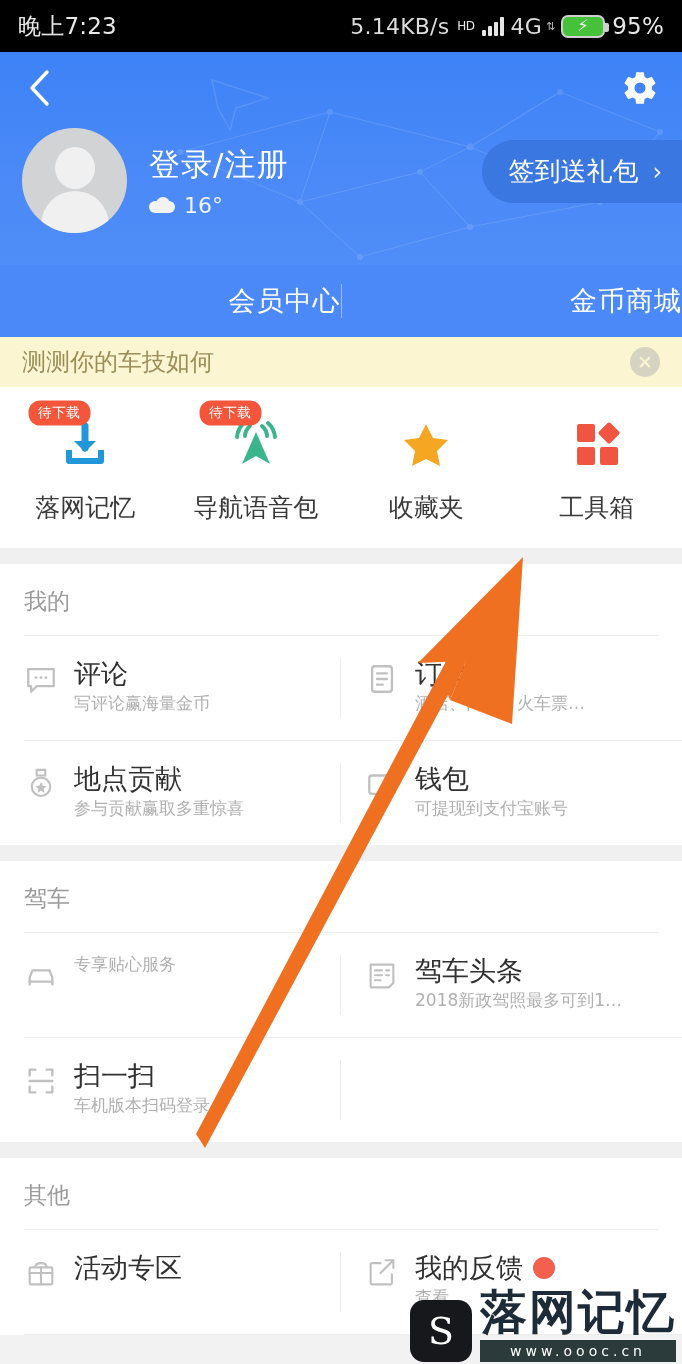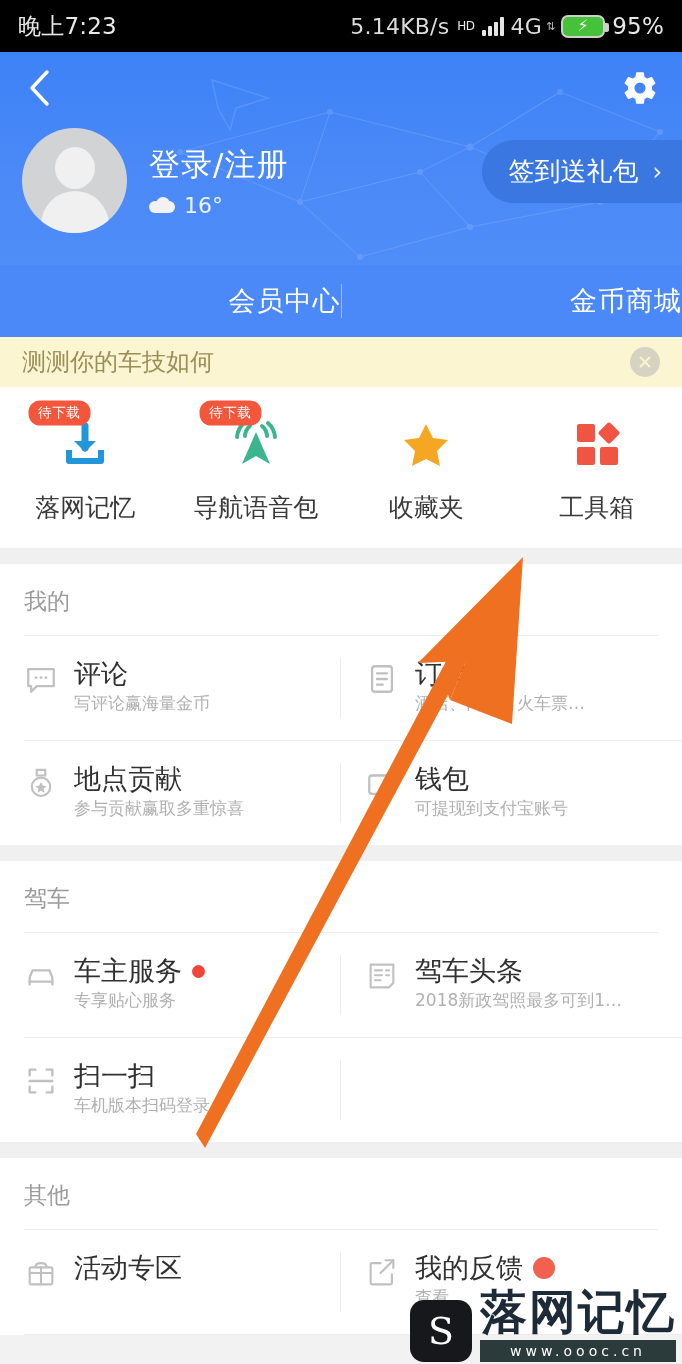--- a/index.html
+++ b/index.html
@@ -360,24 +360,20 @@
     <div class="rows">
 
       <div class="row sep-right">
         <span class="row-ic">
           <svg width="34" height="34" viewBox="0 0 24 24" fill="none" stroke="#9a9a9a" stroke-width="1.6">
             <path d="M4 16v-3l2-5h12l2 5v3z" stroke-linejoin="round"></path>
             <path d="M4 16v2M20 16v2" stroke-linecap="round"></path>
           </svg>
         </span>
         <span class="row-body">
-          <span class="row-title">
-            <span>车主服务</span>
-            <span class="dot-red"></span>
-          </span>
           <span class="row-sub">专享贴心服务</span>
         </span>
       </div>
 
       <div class="row">
         <span class="row-ic">
           <svg width="34" height="34" viewBox="0 0 24 24" fill="none" stroke="#9a9a9a" stroke-width="1.5">
             <path d="M4 4h16v13l-3 3H4z" stroke-linejoin="round"></path>
             <path d="M7 8h5M7 11.5h5M7 15h4M15 8h2M15 11.5h2" stroke-linecap="round"></path>
           </svg>

